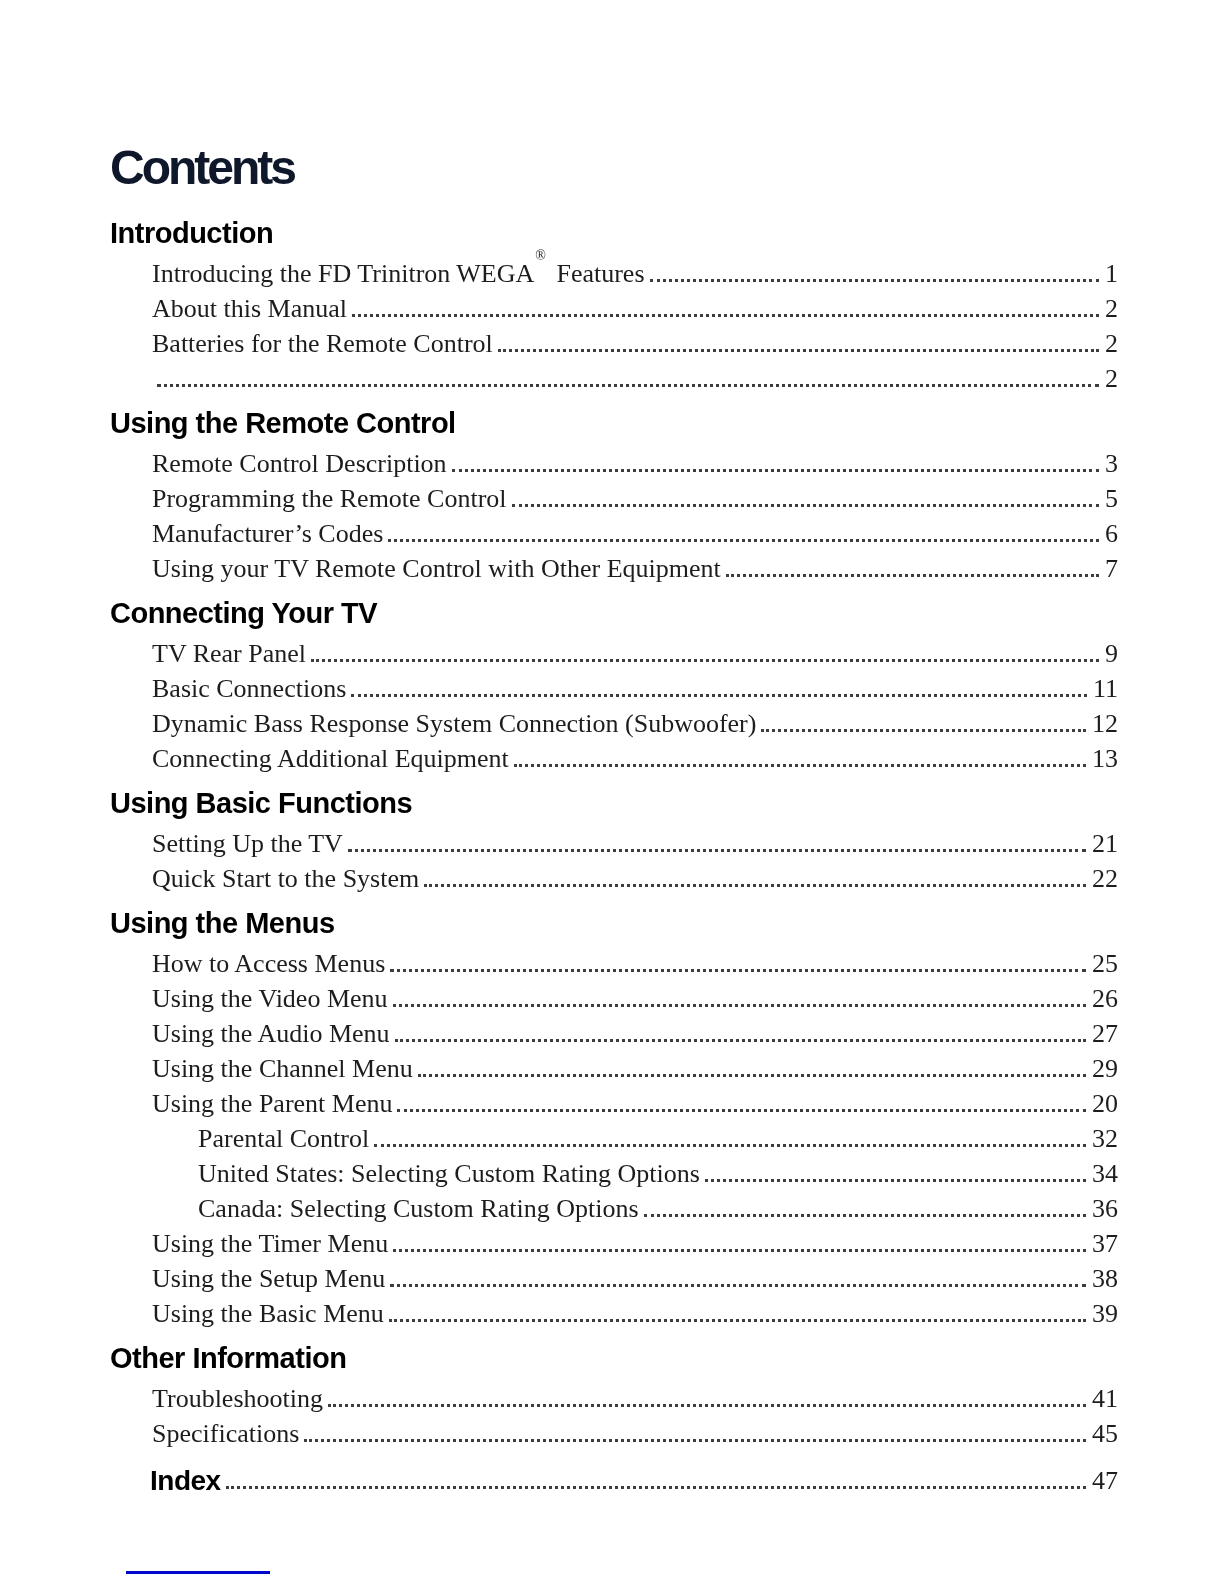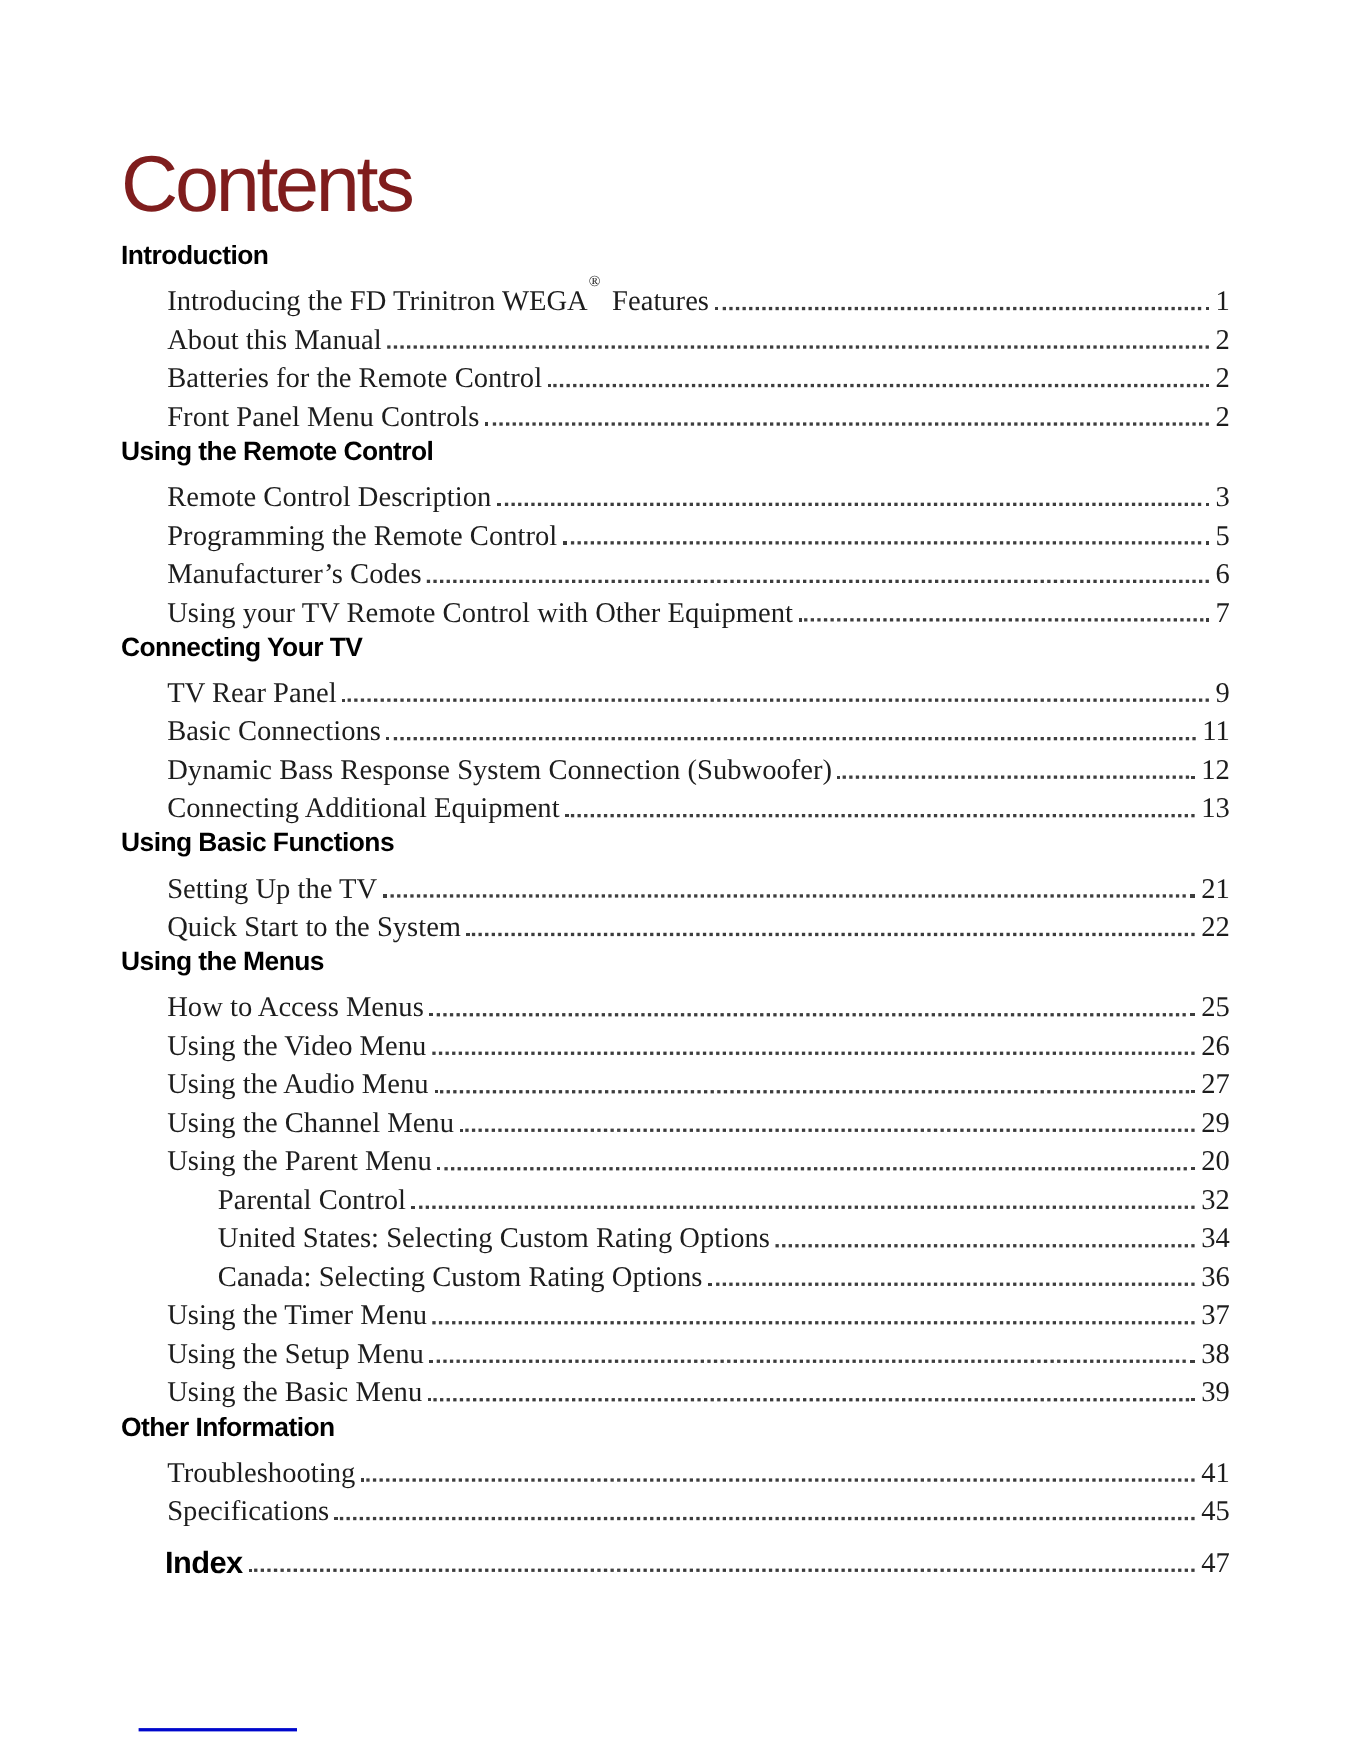--- a/index.html
+++ b/index.html
@@ -13,34 +13,34 @@
   }
   .page{
     position:absolute;
     left:110px;
     top:138px;
     width:1008px;
   }
   .doc-title{
     margin:0 0 20px 0;
     font-family:"Liberation Sans",sans-serif;
-    font-weight:normal;
-    font-size:72px;
+    font-weight:bold;
+    font-size:48px;
     line-height:60px;
     letter-spacing:-3px;
-    color:#7f1d1d;
+    color:#0f172a;
   }
   .sec-heading{
     font-family:"Liberation Sans",sans-serif;
     font-weight:bold;
-    font-size:24px;
+    font-size:29px;
     line-height:30px;
     letter-spacing:-0.5px;
     color:#000;
-    margin:2px 0 6px 0;
+    margin:14px 0 6px 0;
   }
   .row{
     display:flex;
     align-items:flex-end;
     height:35px;
     font-size:26px;
     justify-content:flex-end;
   }
   .row .lbl{
     line-height:30px;
@@ -98,21 +98,20 @@
         <span class="lbl">About this Manual</span>
         <span class="dots"></span>
         <span class="pg">2</span>
       </div>
       <div class="row lvl1">
         <span class="lbl">Batteries for the Remote Control</span>
         <span class="dots"></span>
         <span class="pg">2</span>
       </div>
       <div class="row lvl1">
-        <span class="lbl">Front Panel Menu Controls</span>
         <span class="dots"></span>
         <span class="pg">2</span>
       </div>
       <div class="sec-heading">Using the Remote Control</div>
       <div class="row lvl1">
         <span class="lbl">Remote Control Description</span>
         <span class="dots"></span>
         <span class="pg">3</span>
       </div>
       <div class="row lvl1">

